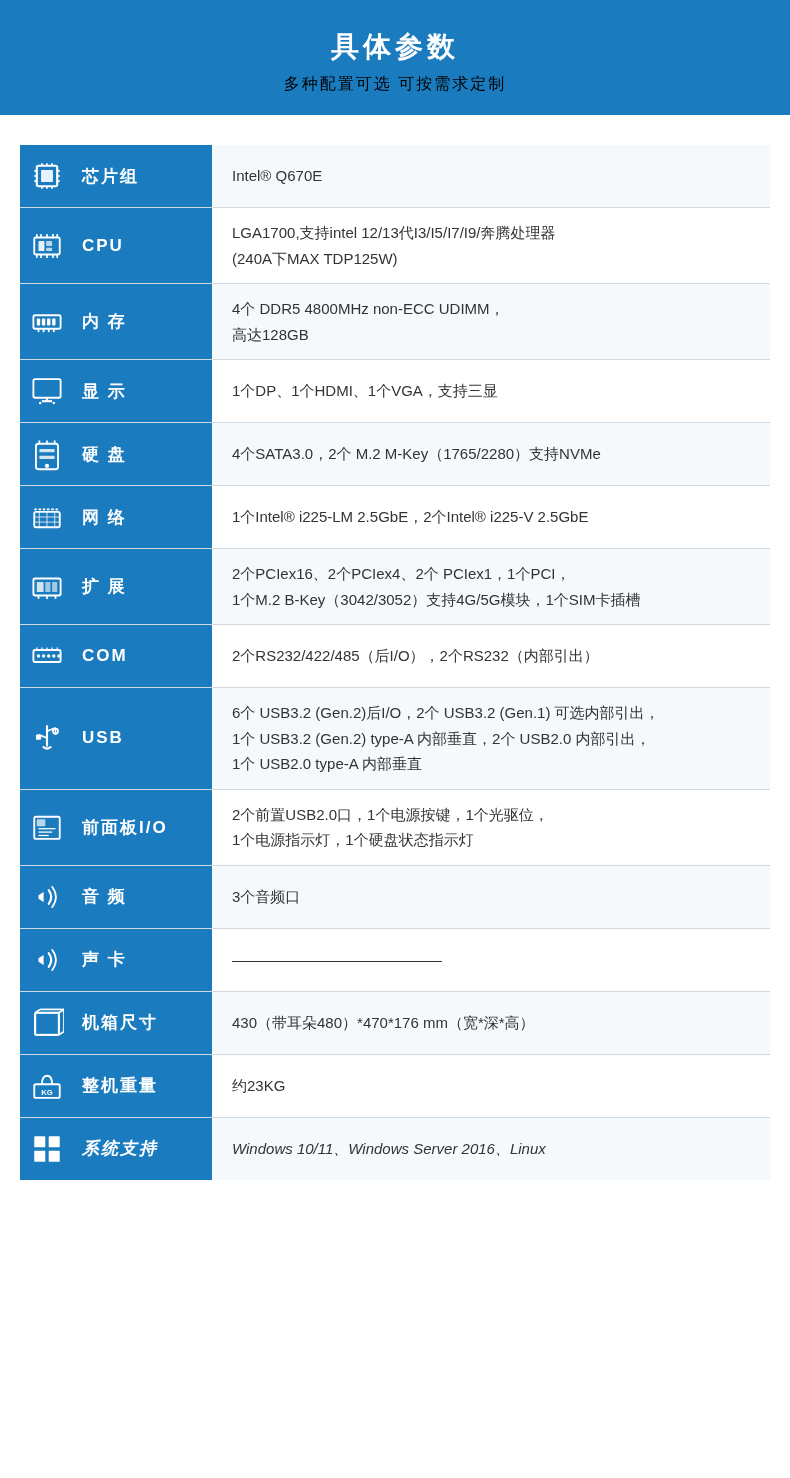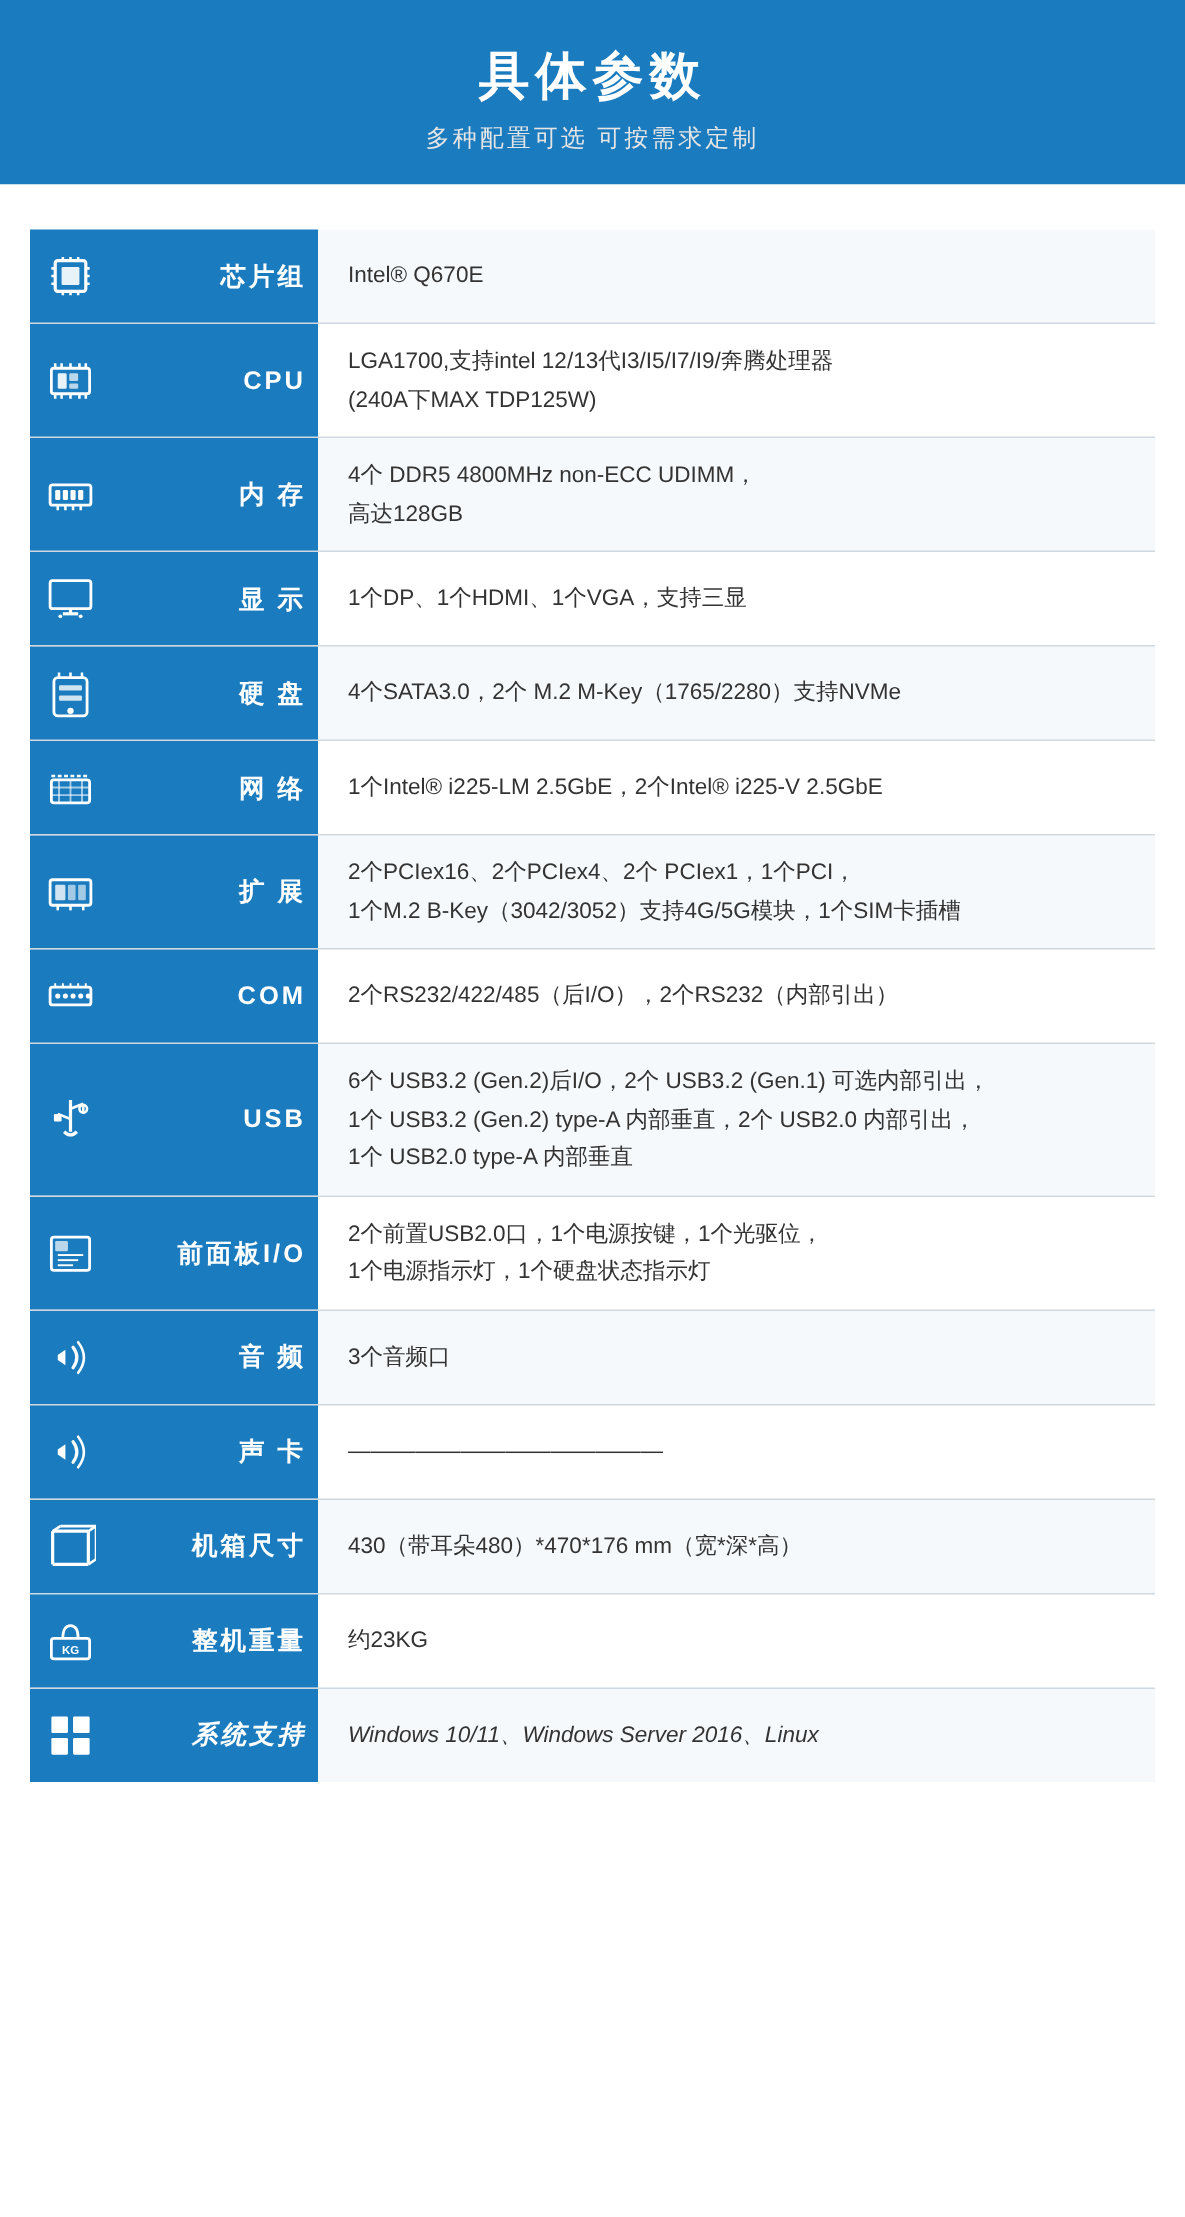--- a/index.html
+++ b/index.html
@@ -9,28 +9,28 @@
       font-family: "Microsoft YaHei", "PingFang SC", Arial, sans-serif;
       color: #333;
     }
 
     .header {
       background: #1a7bbf;
       text-align: center;
       padding: 28px 20px 20px;
     }
     .header-title {
-      font-size: 34px;
+      font-size: 28px;
       color: #fff;
       font-weight: bold;
       letter-spacing: 4px;
     }
     .header-subtitle {
       font-size: 16px;
-      color: #e5e5e5;
+      color: #000000;
       margin-top: 8px;
       letter-spacing: 2px;
     }
 
     .table-wrapper {
       padding: 30px 20px 40px;
       background: #fff;
     }
 
     table {
@@ -55,21 +55,20 @@
       font-size: 15px;
       line-height: 1.7;
       color: #333;
       vertical-align: middle;
     }
 
     .label-inner {
       display: flex;
       align-items: center;
       gap: 16px;
-      justify-content: space-between;
     }
 
     .label-icon {
       width: 38px;
       height: 38px;
       display: flex;
       align-items: center;
       justify-content: center;
       flex-shrink: 0;
     }

